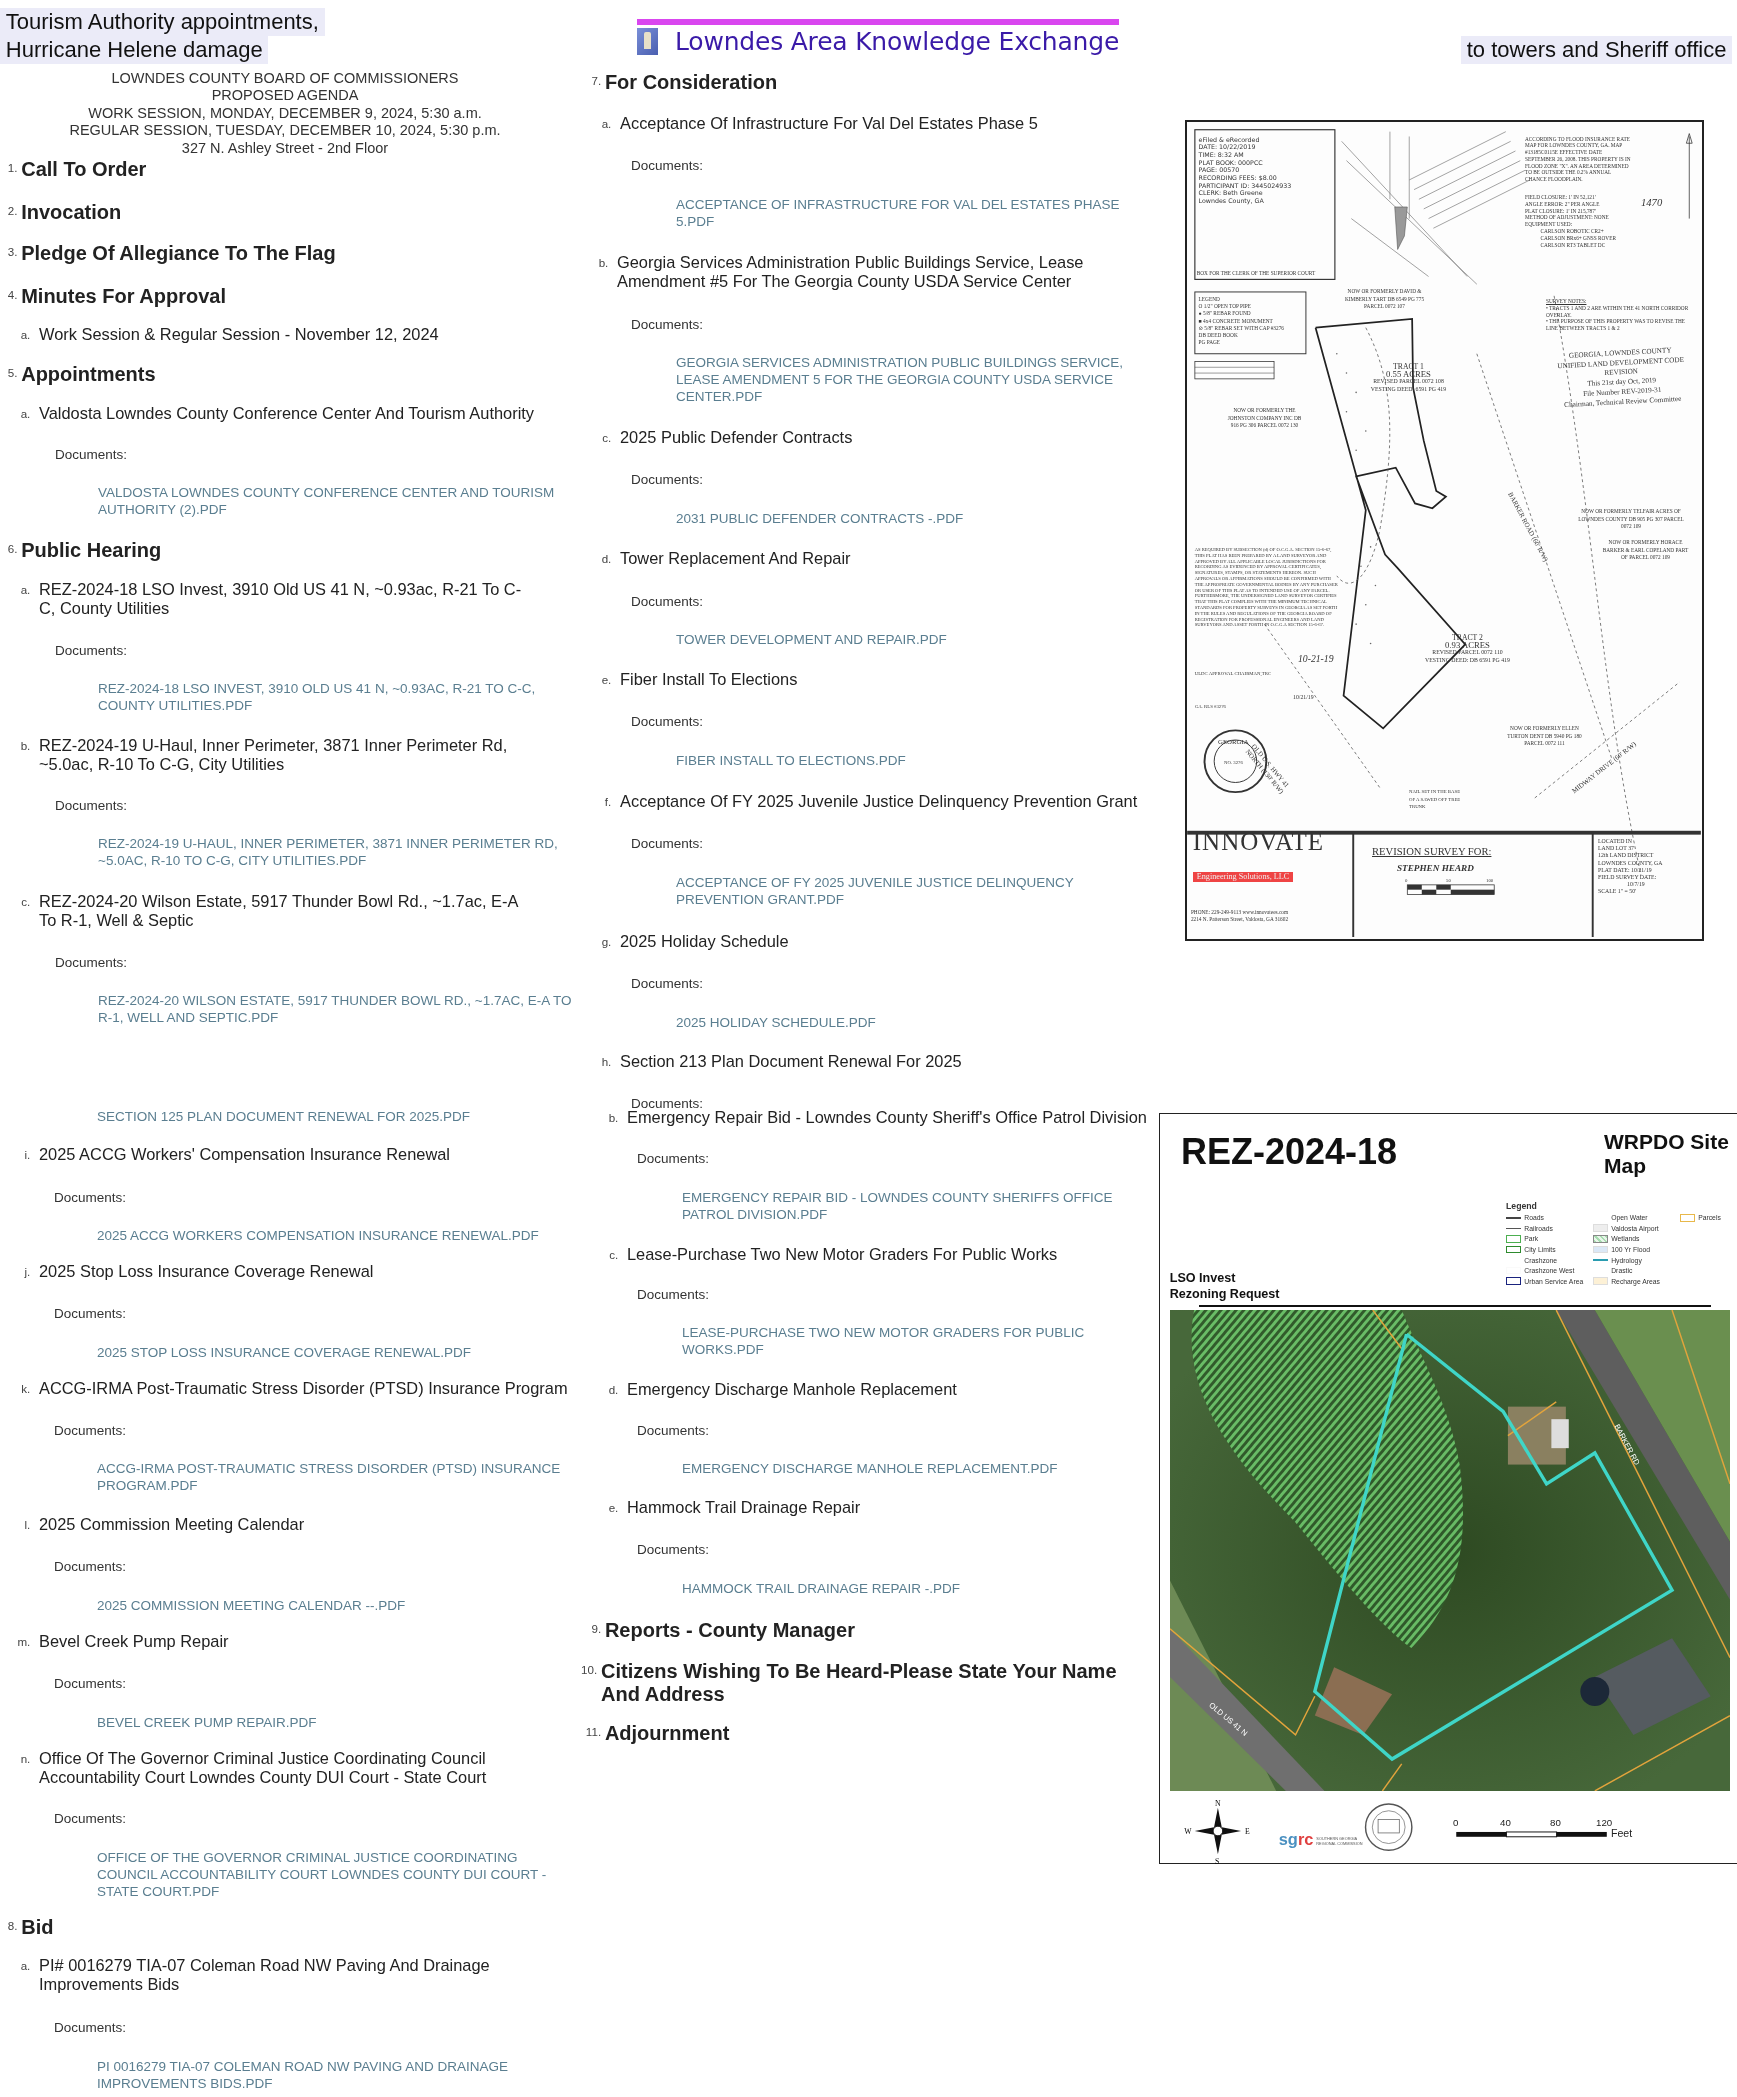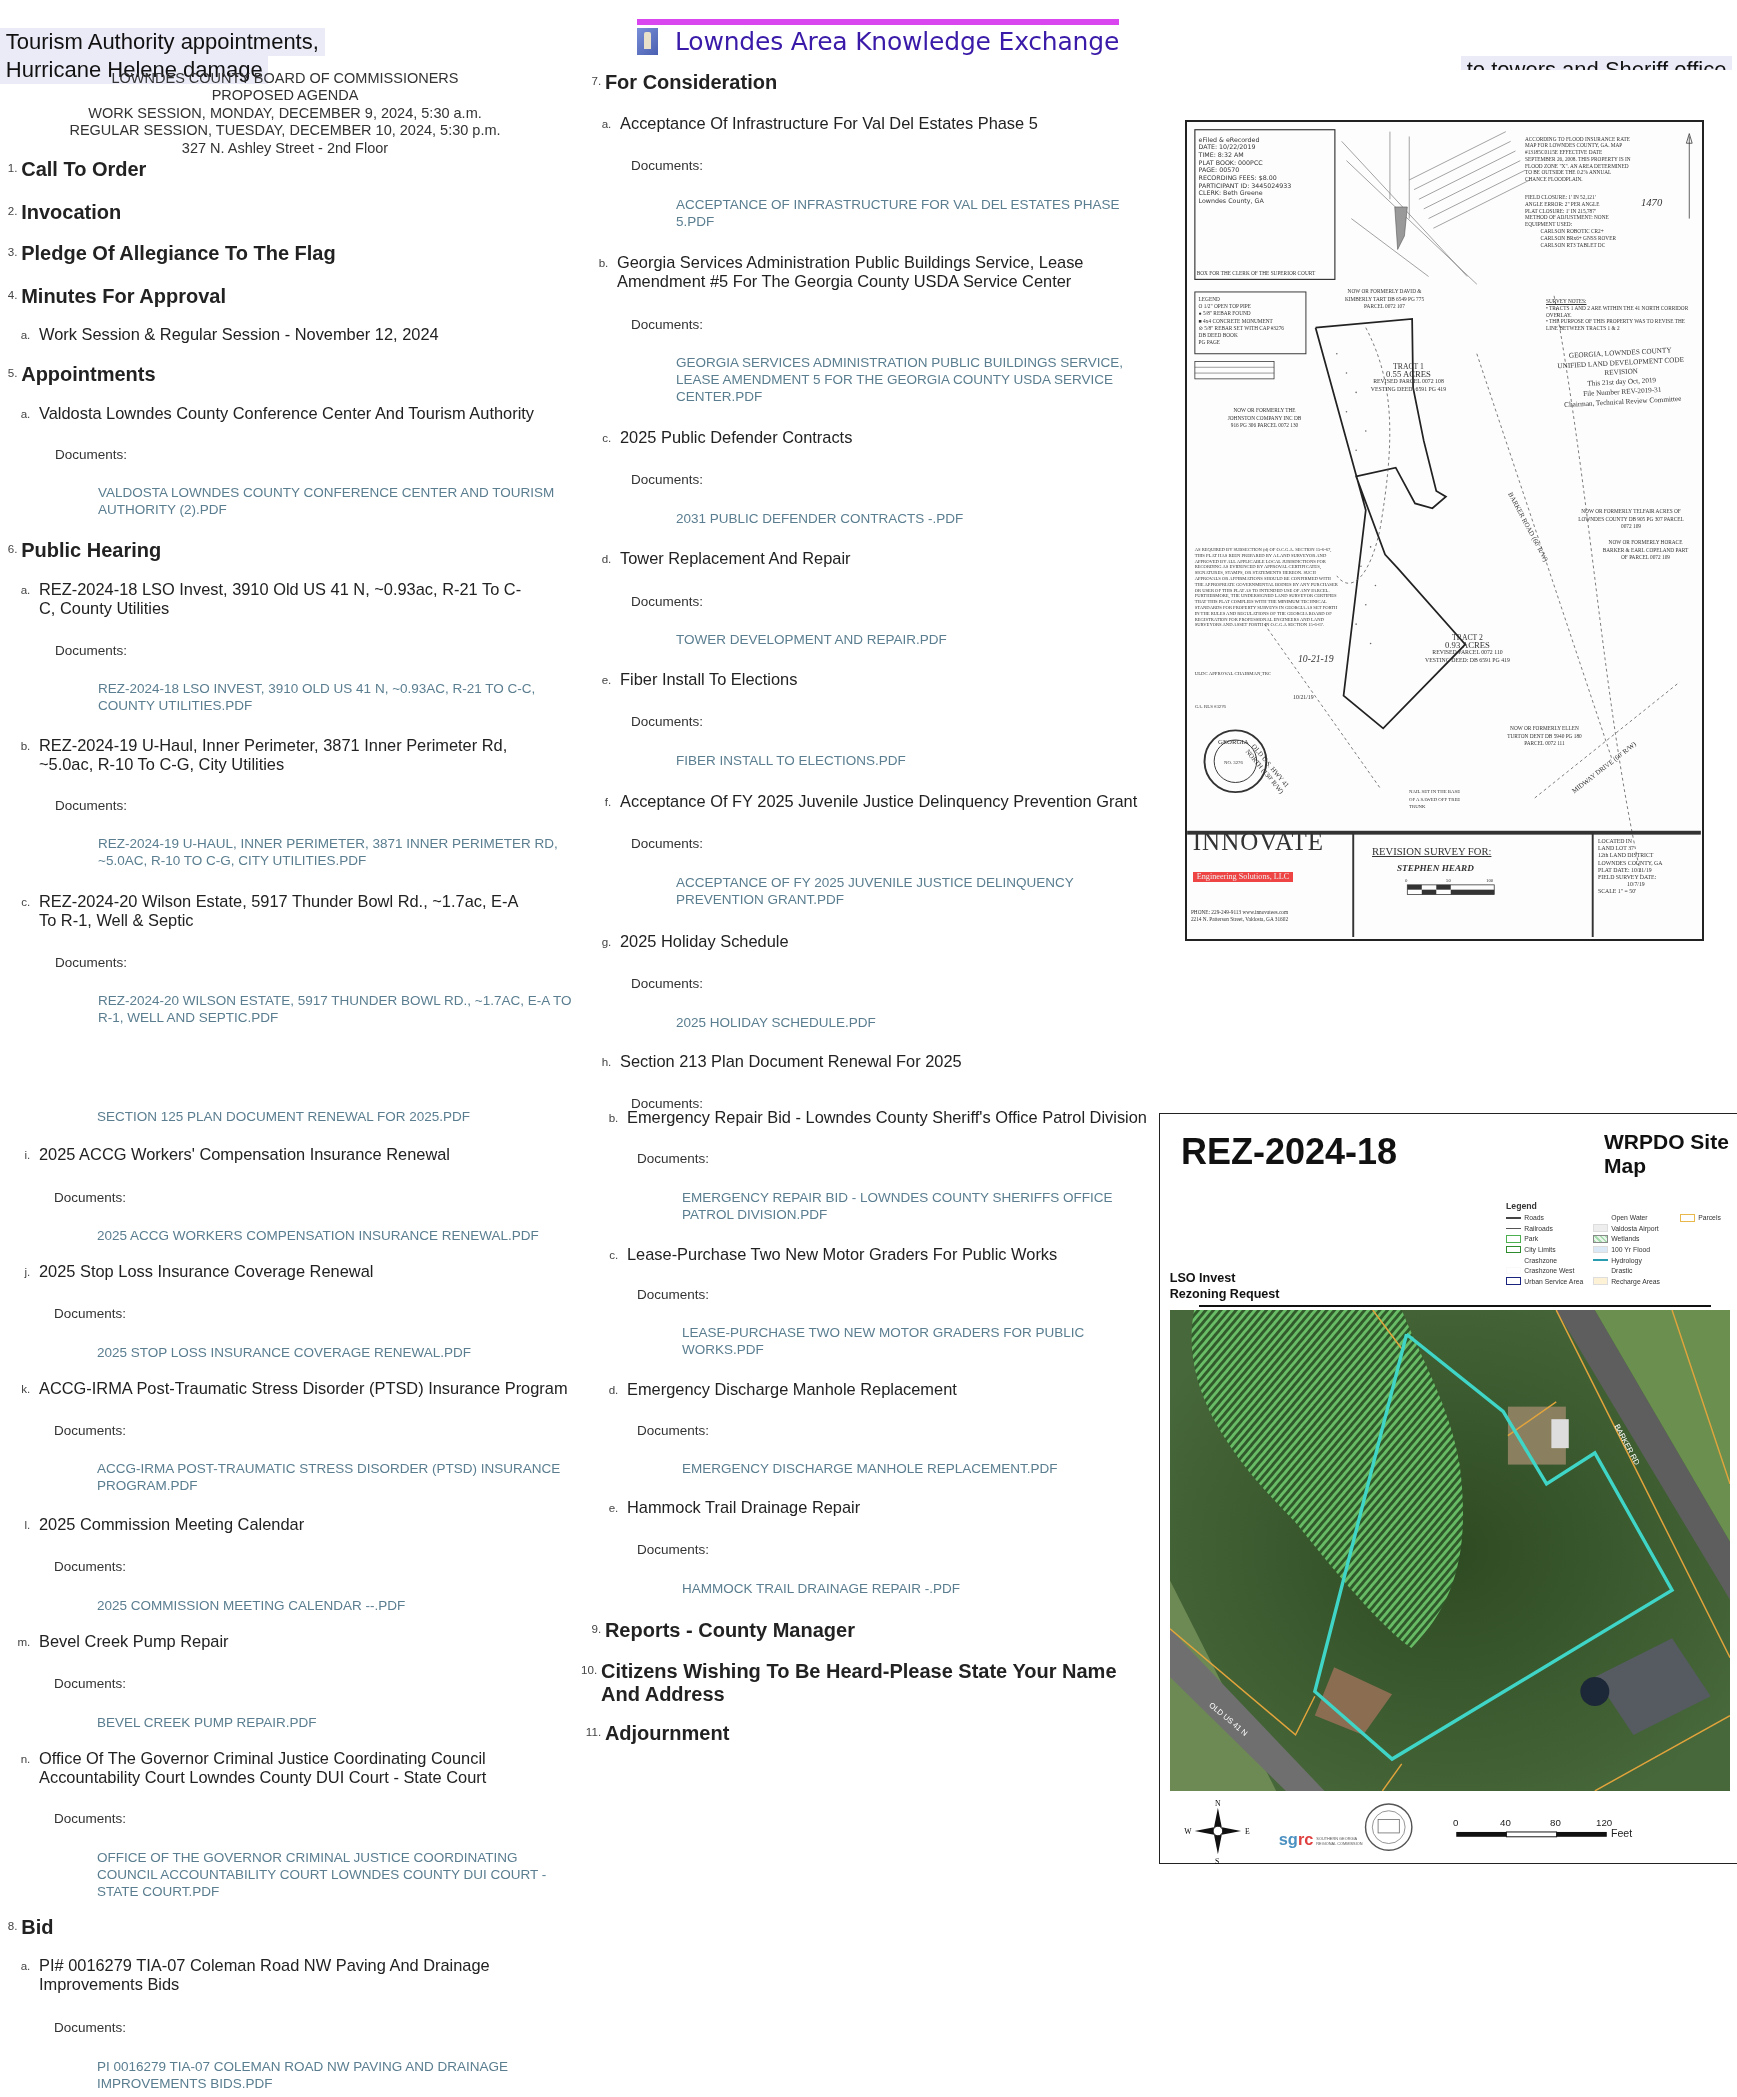--- a/index.html
+++ b/index.html
@@ -1,19 +1,19 @@
 <!DOCTYPE html>
 <html><head>
 <meta charset="utf-8">
 <style>
   * { box-sizing: border-box; margin: 0; padding: 0; }
   html, body { width: 1738px; height: 2097px; background: #ffffff; overflow: hidden; }
   body { position: relative; font-family: "Liberation Sans", sans-serif; color: #222; }
 
-  .caption { position: absolute; font-size: 22px; line-height: 28px; color: #111; margin-top: 20px; }
+  .caption { position: absolute; font-size: 22px; line-height: 28px; color: #111; }
   .caption span { background: #ebebf8; padding: 0 5.8px; display: inline-block; }
   .cap-left { left: 0; top: 7.7px; }
   .cap-right { right: 5.8px; top: 7.7px; text-align: right; }
 
   .brand { position: absolute; left: 637px; top: 19.3px; display: flex; align-items: center; gap: 17px; border-top: 6px solid #d946ef; padding-top: 1.9px; }
   .brand-logo { width: 21px; height: 27px; background: linear-gradient(135deg,#7a8fd8,#4a5fb0); position: relative; }
   .brand-logo::after { content:""; position:absolute; left:6.8px; top:3.9px; width:6.8px; height:17.4px; background:#e8e0c8; border-radius:1.9px 1.9px 0 0; }
   .brand-text { font-family: "DejaVu Sans", sans-serif; font-size: 25px; color: #3a1aa8; letter-spacing: -0.2px; }
 
   .agenda-head { position: absolute; left: 0; top: 70px; width: 570px; text-align: center; font-size: 14.5px; line-height: 17.4px; color: #333; }

